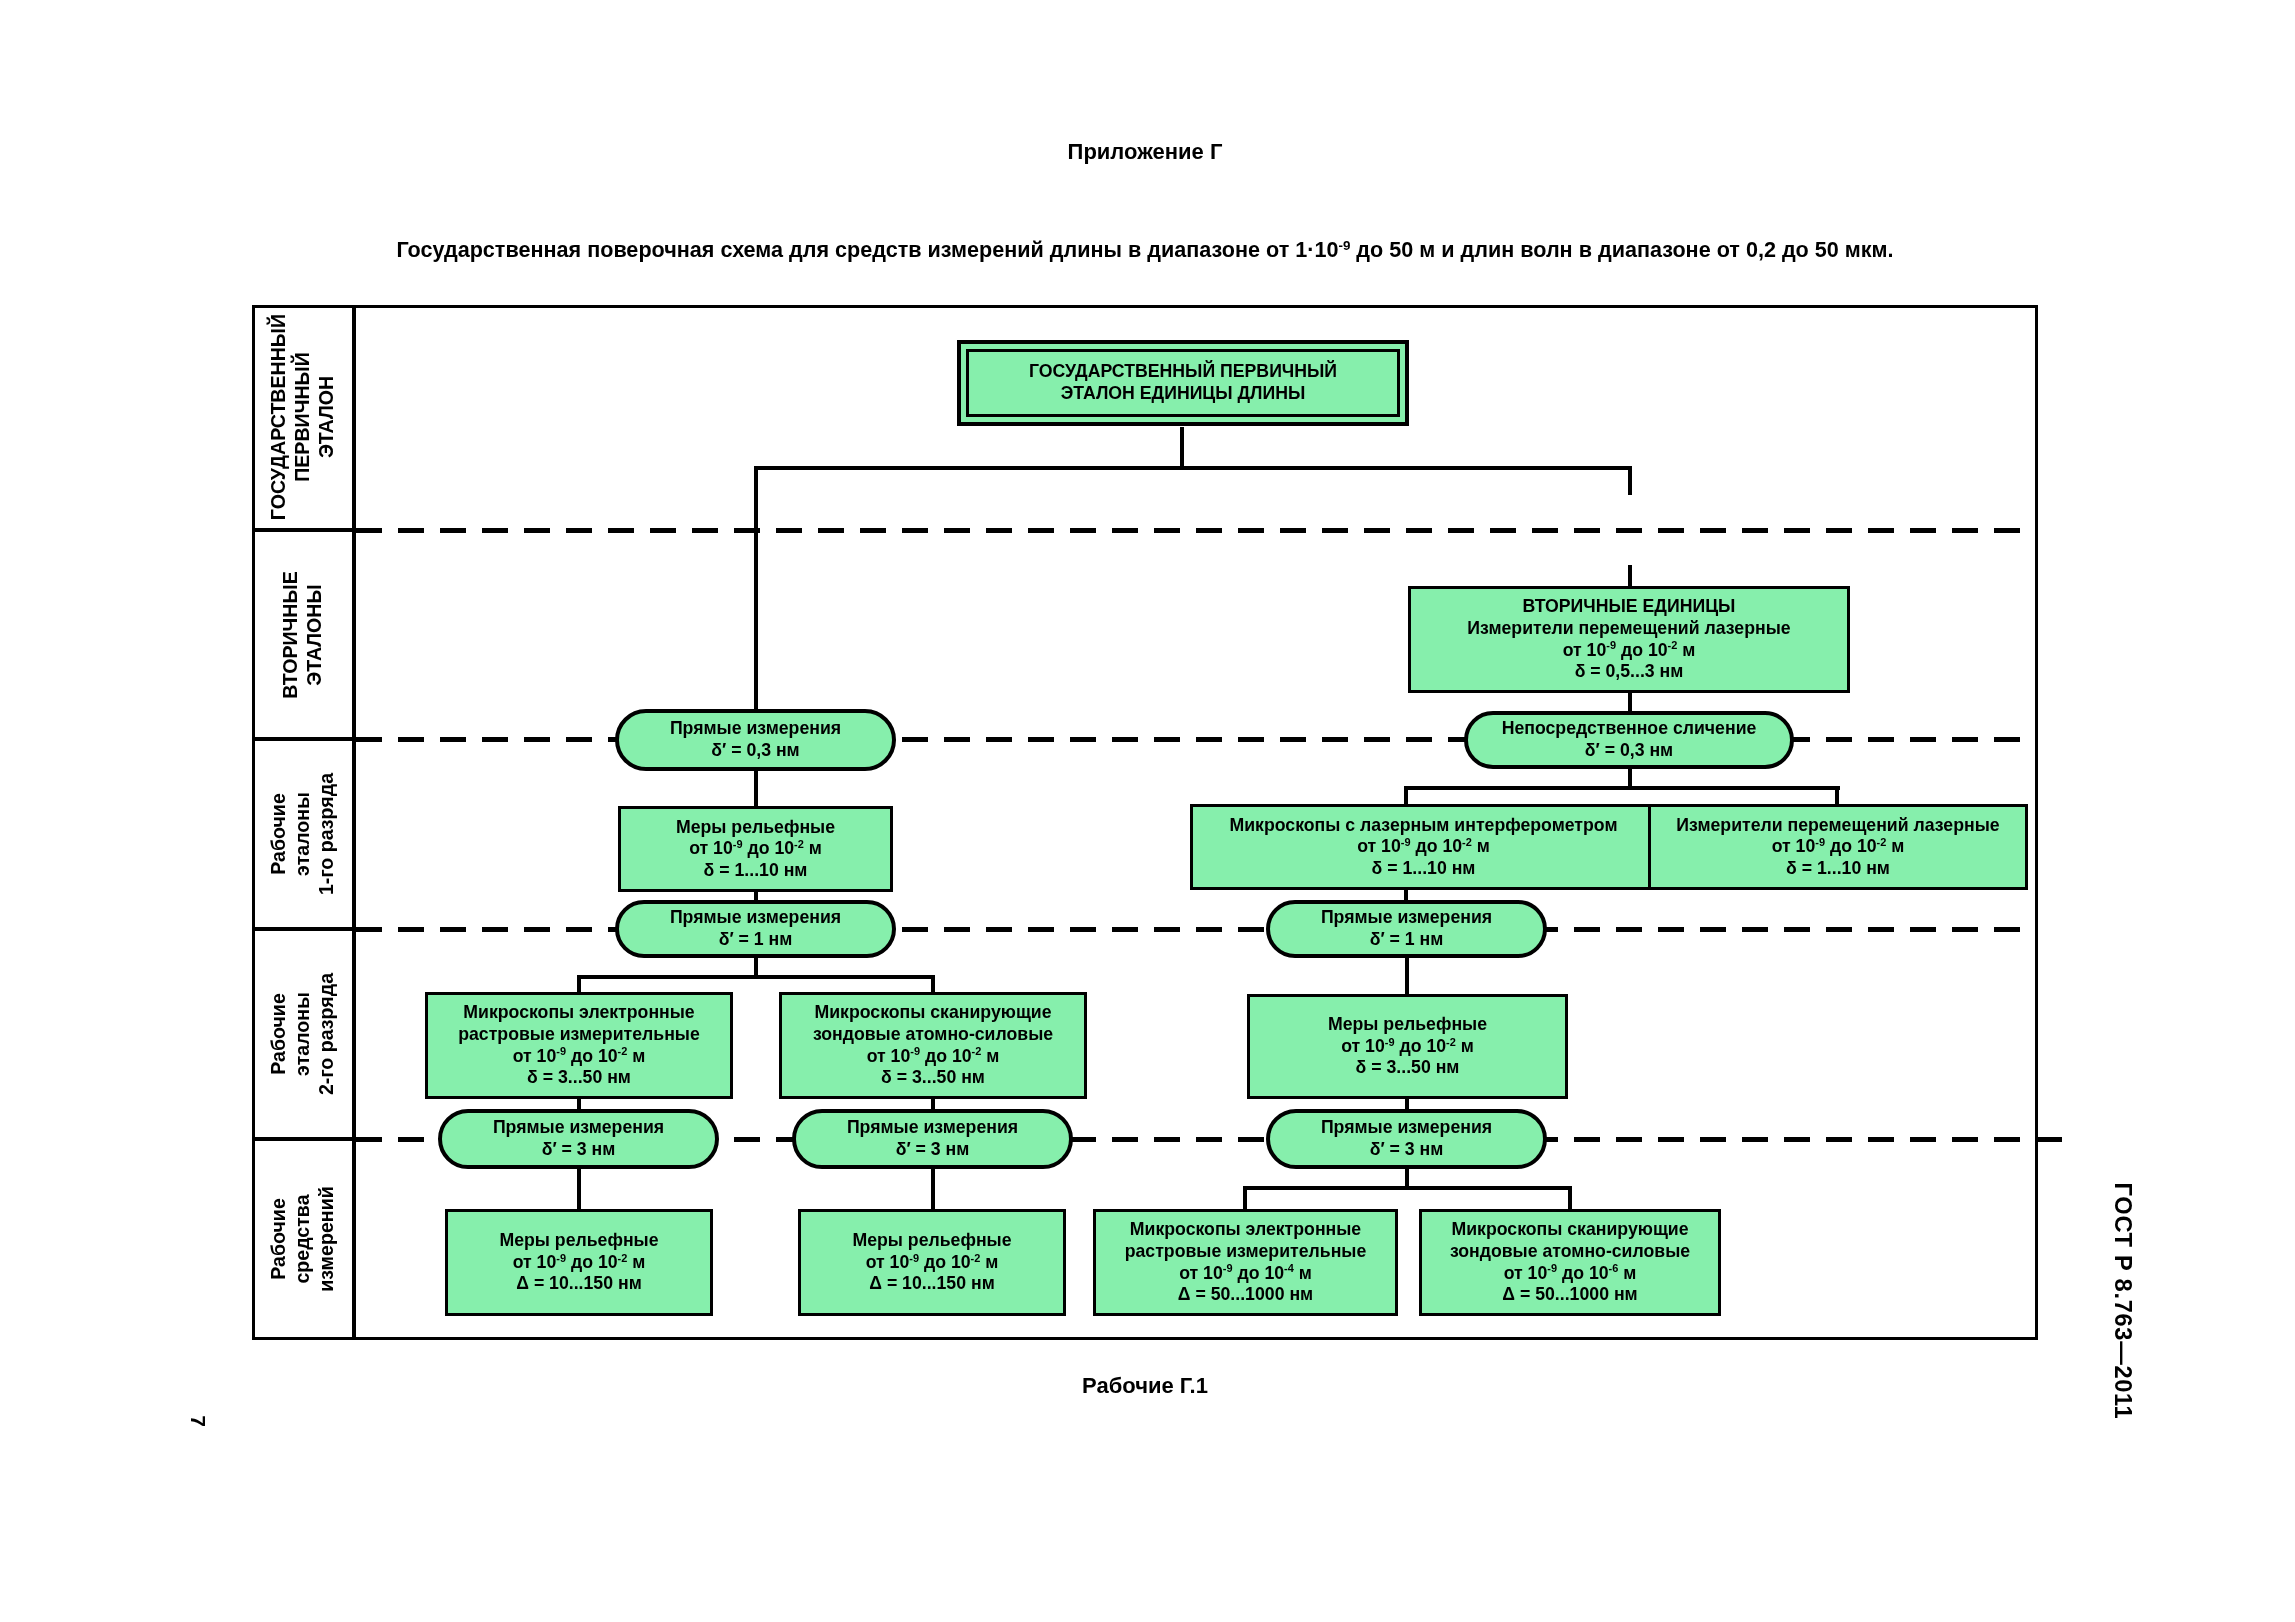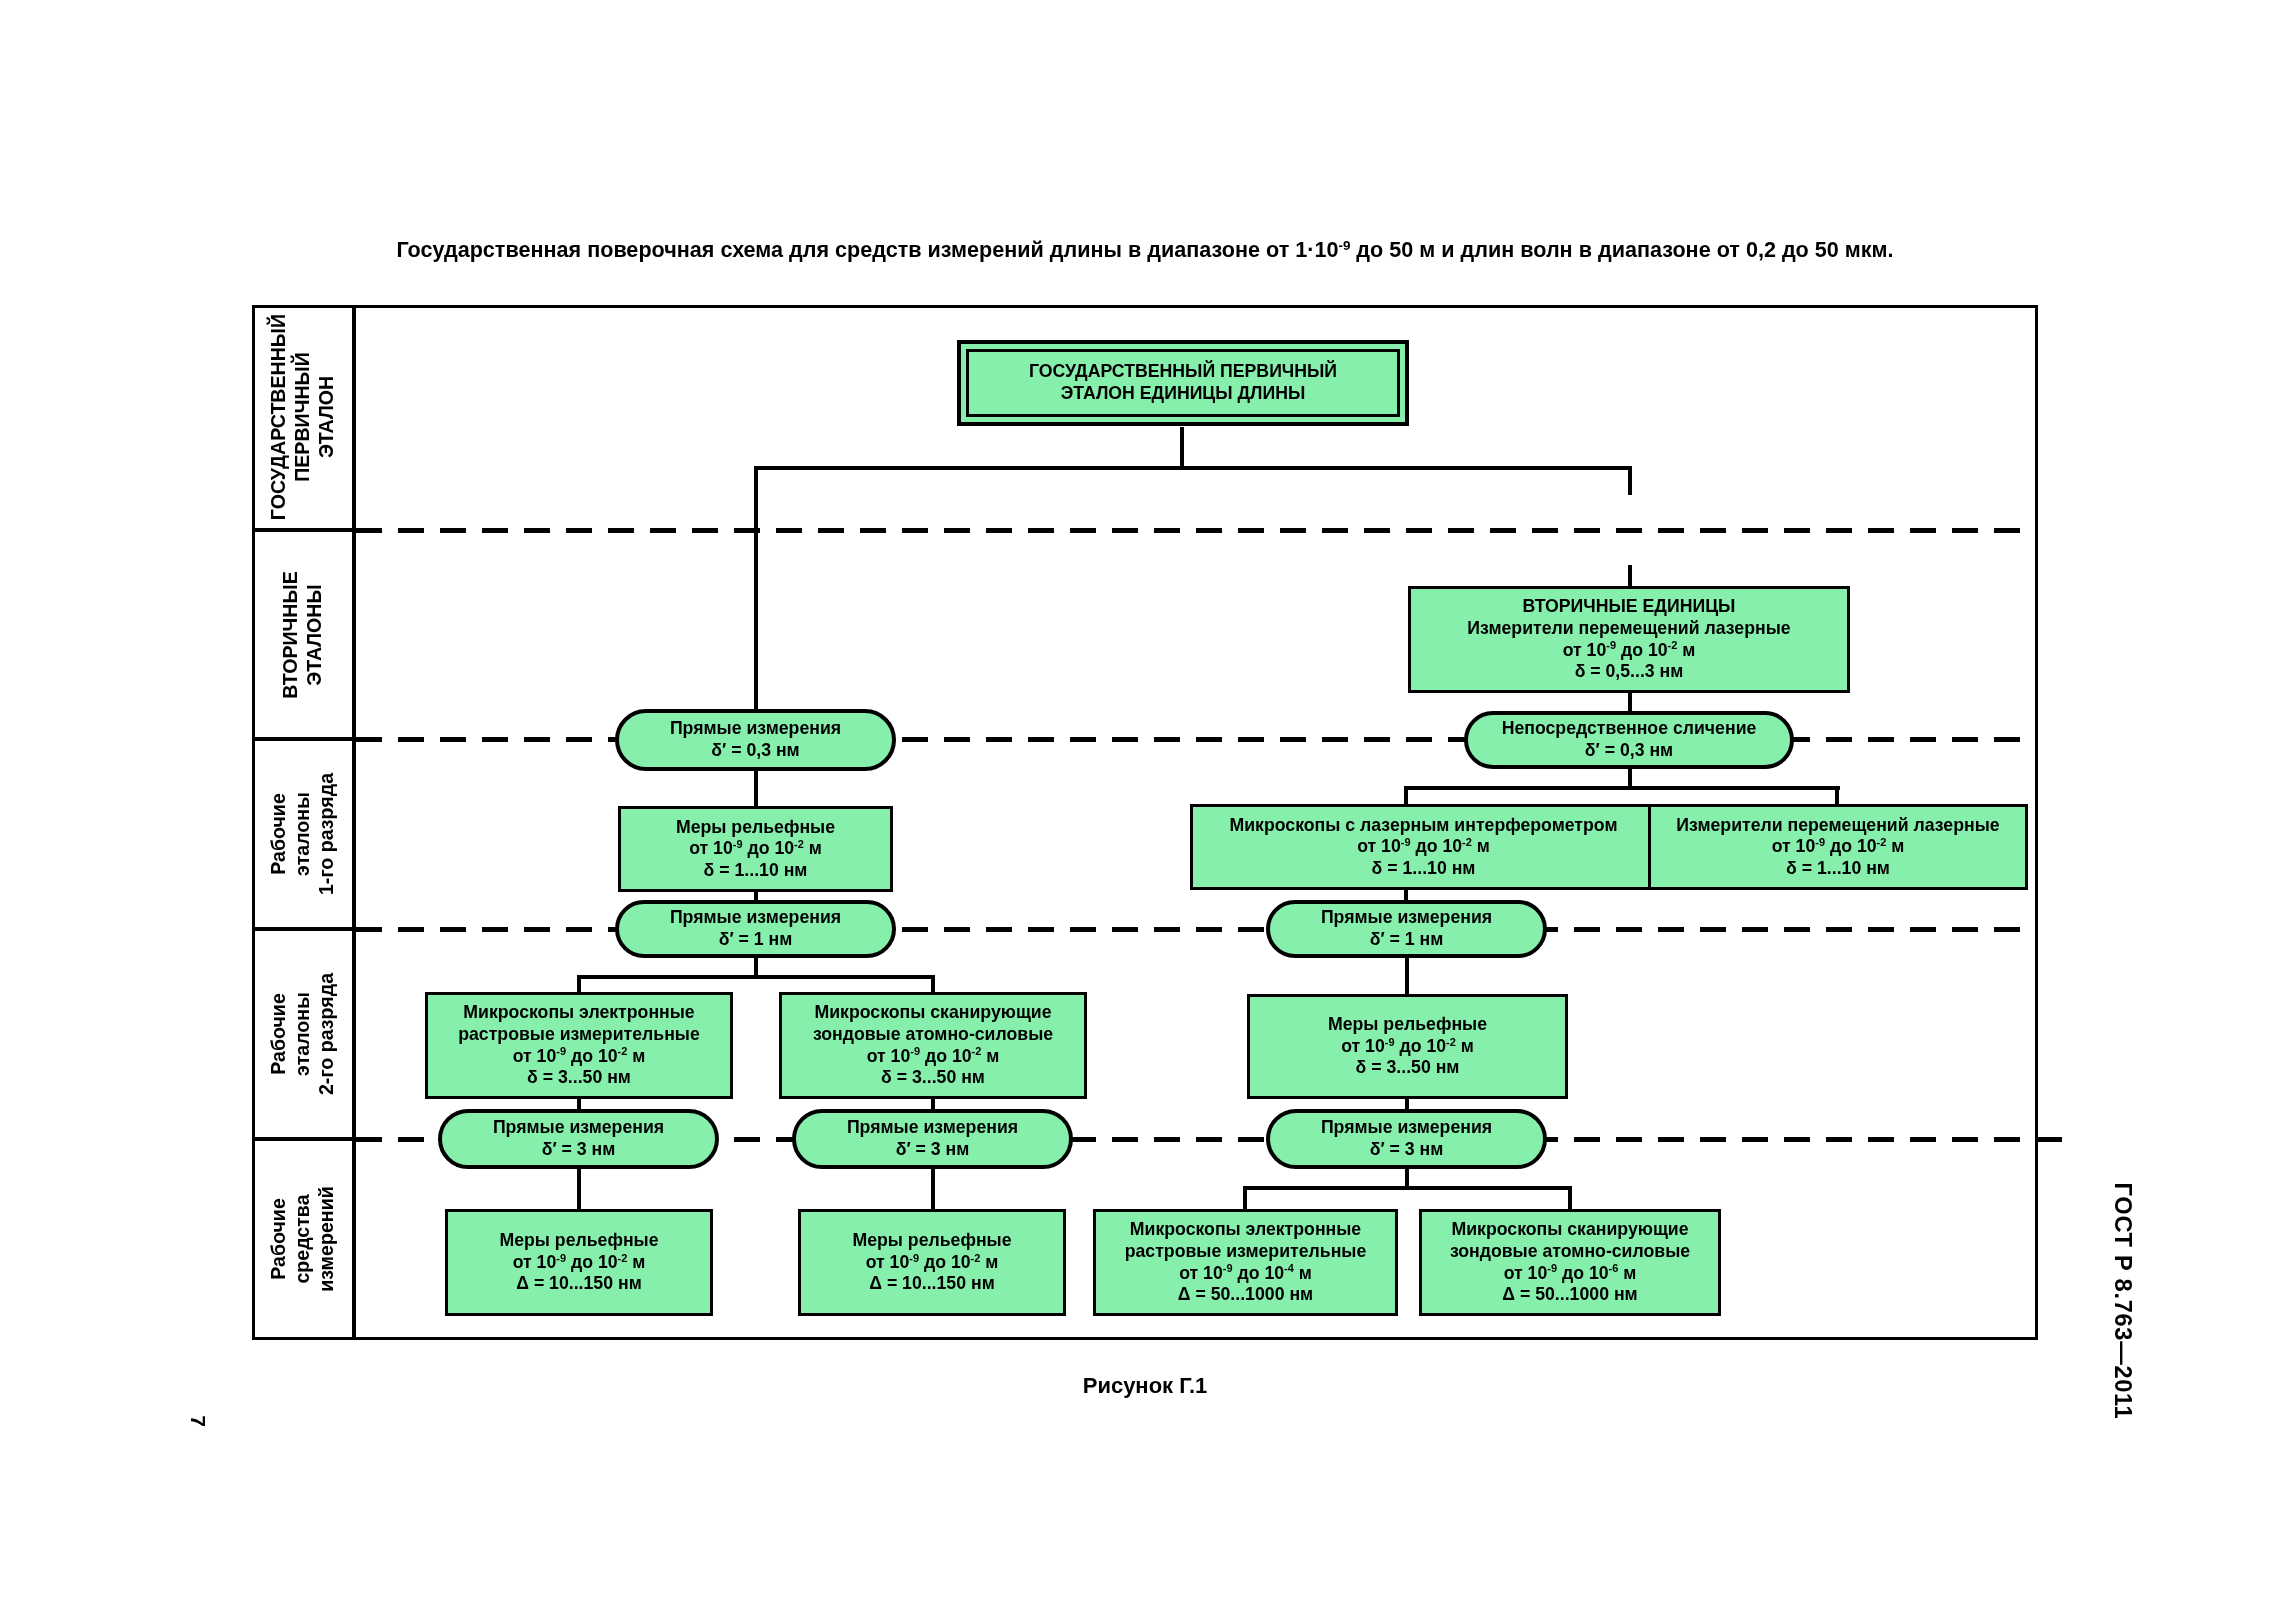--- a/index.html
+++ b/index.html
@@ -35,20 +35,21 @@
   #doc-number{left:2122px;top:1301px;transform:translate(-50%,-50%) rotate(90deg);
               font-size:23.6px;font-weight:bold;white-space:nowrap;letter-spacing:0.7px;}
   #page-number{left:198px;top:1421px;transform:translate(-50%,-50%) rotate(90deg);
                font-size:21px;font-weight:bold;}
 </style>
 </head>
 <body>
 
 <div id="canvas">
 
+  <div class="abs hdr" id="appendix-title">Приложение Г</div>
   <div class="abs hdr" id="scheme-title">
       <div>Государственная поверочная схема для средств измерений длины в диапазоне от 1·10<sup>-9</sup> до 50 м и длин волн в диапазоне от 0,2 до 50 мкм.</div>
     </div>
 
   <div class="abs" id="frame"></div>
   <div class="abs" id="vsep"></div>
 
   <div class="abs rowsep" style="top:528px;"></div>
   <div class="abs rowsep" style="top:737px;"></div>
   <div class="abs rowsep" style="top:927px;"></div>
@@ -219,18 +220,18 @@
       <div>Δ = 50...1000 нм</div>
     </div>
 
   <div class="abs node" style="left:1419px;top:1209px;width:302px;height:107px;">
       <div>Микроскопы сканирующие</div>
       <div>зондовые атомно-силовые</div>
       <div>от 10<sup>-9</sup> до 10<sup>-6</sup> м</div>
       <div>Δ = 50...1000 нм</div>
     </div>
 
-  <div class="abs" id="figure-caption">Рисунок Г.1</div>
+  <div class="abs" id="figure-caption">Рабочие Г.1</div>
   <div class="abs" id="doc-number">ГОСТ Р 8.763—2011</div>
   <div class="abs" id="page-number">7</div>
 
 </div>
 
 
 </body></html>

